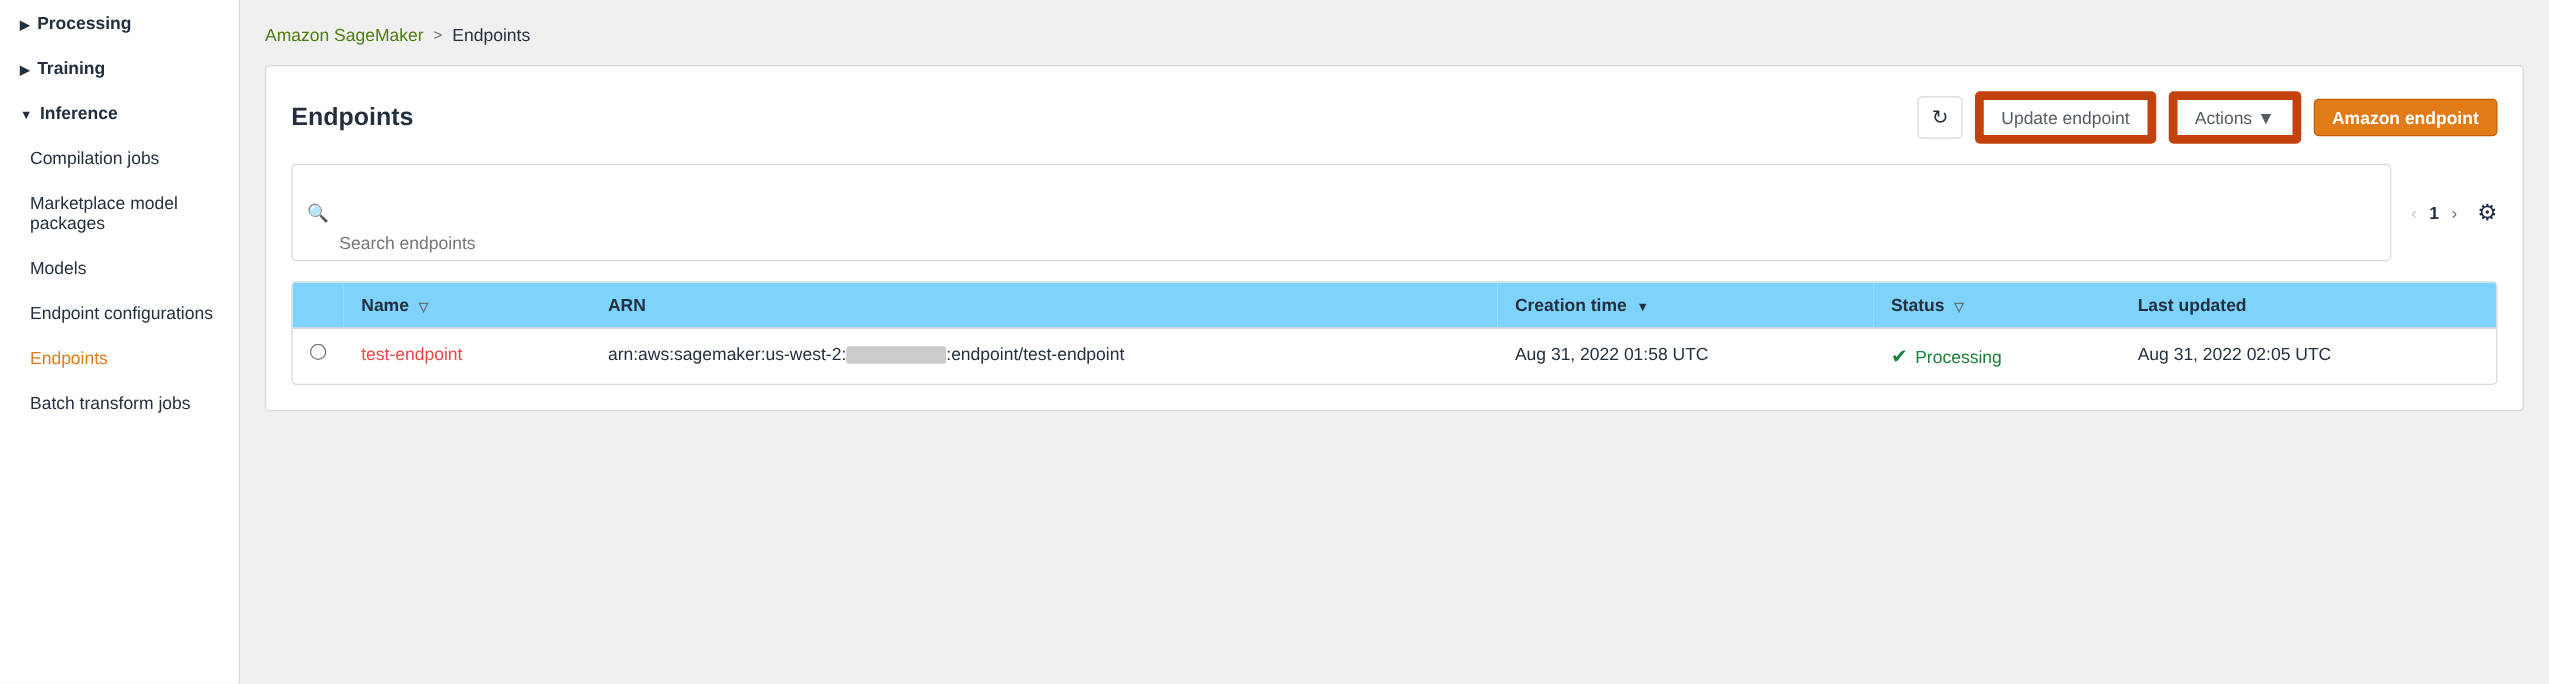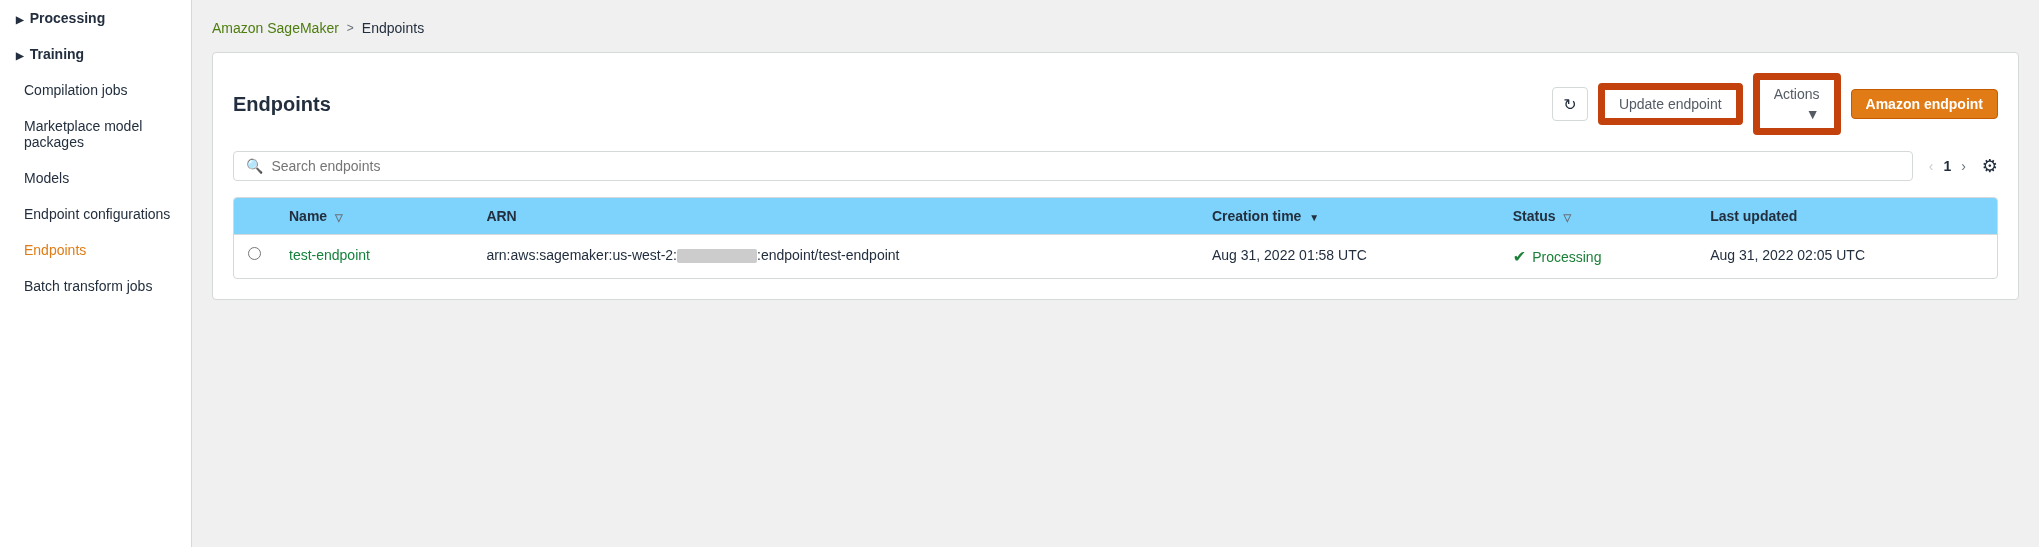--- a/index.html
+++ b/index.html
@@ -117,40 +117,40 @@
     .btn-primary {
       background: #e07b15;
       color: #fff;
       border: 1px solid #c45b00;
       font-weight: 600;
     }
     .btn-actions {
       display: flex;
       align-items: flex-end;
       gap: 4px;
-      flex-direction: column;
     }
 
     
     .search-bar {
       display: flex;
       align-items: center;
       border: 1px solid #d5d9d9;
       border-radius: 4px;
       padding: 6px 12px;
       background: #fff;
       flex: 1;
     }
     .search-bar input {
       border: none;
       outline: none;
       font-size: 14px;
       flex: 1;
       color: #232f3e;
       background: transparent;
+      margin-top: 48px;
     }
     .search-icon { color: #687078; margin-right: 8px; font-size: 14px; }
 
     .search-row {
       display: flex;
       align-items: center;
       gap: 12px;
       margin-bottom: 16px;
     }
     .pagination {
@@ -212,21 +212,21 @@
       color: #232f3e;
       vertical-align: top;
     }
     .td-checkbox { width: 40px; }
     .td-name { min-width: 120px; }
     .td-arn { min-width: 300px; }
     .td-creation { min-width: 160px; }
     .td-status { min-width: 120px; }
     .td-updated { min-width: 140px; }
 
-    .link { color: #15803d; cursor: pointer; }
+    .link { color: #ef4444; cursor: pointer; }
 
     .status-inservice {
       display: flex;
       align-items: center;
       gap: 6px;
       color: #1a7f37;
       font-weight: 500;
     }
     .status-icon { font-size: 16px; }
 
@@ -252,20 +252,24 @@
   <div class="sidebar-item section-header">
     <span class="chevron-right"></span>
     <span>Processing</span>
   </div>
 
   <div class="sidebar-item section-header">
     <span class="chevron-right"></span>
     <span>Training</span>
   </div>
 
+  <div class="sidebar-item section-header">
+    <span class="chevron-down"></span>
+    <span>Inference</span>
+  </div>
 
   <div class="sidebar-item child">
     <span>Compilation jobs</span>
   </div>
 
   <div class="sidebar-item child">
     <span>Marketplace model packages</span>
   </div>
 
   <div class="sidebar-item child">

